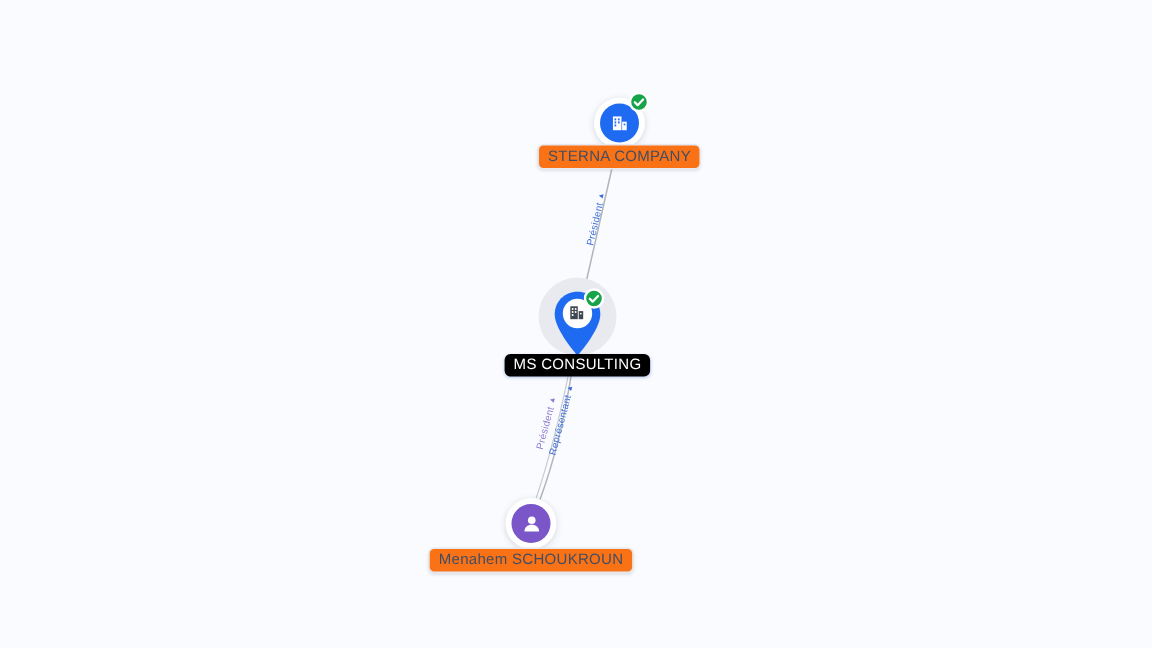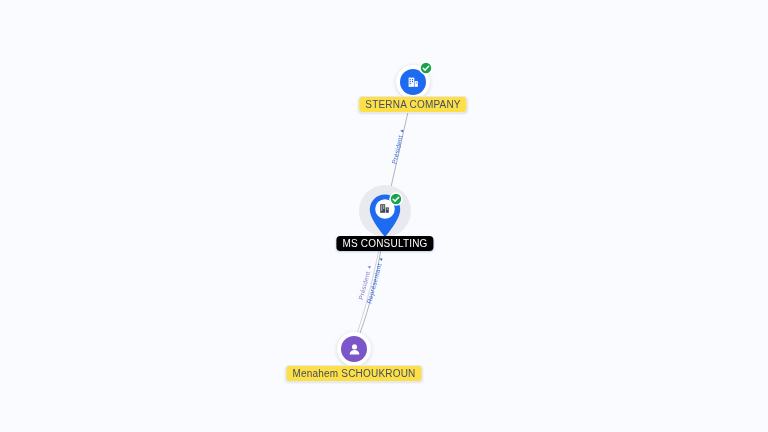--- a/index.html
+++ b/index.html
@@ -57,21 +57,21 @@
 
   .pill{
     position:absolute;
     height:15px;line-height:15px;
     padding:0 6px;border-radius:4px;
     font-size:10px;letter-spacing:.2px;
     white-space:nowrap;
     transform:translateX(-50%);
   }
   .pill-white{
-    background:#fde047;color:#424d63;
+    background:#f97316;color:#424d63;
     border:1px solid #e7e9ee;
     box-shadow:0 1px 2px rgba(40,50,80,.12);
   }
   .pill-blue{
     background:#000000;color:#ffffff;
     box-shadow:0 1px 2px rgba(30,80,200,.25);
   }
 </style>
 </head>
 <body>

